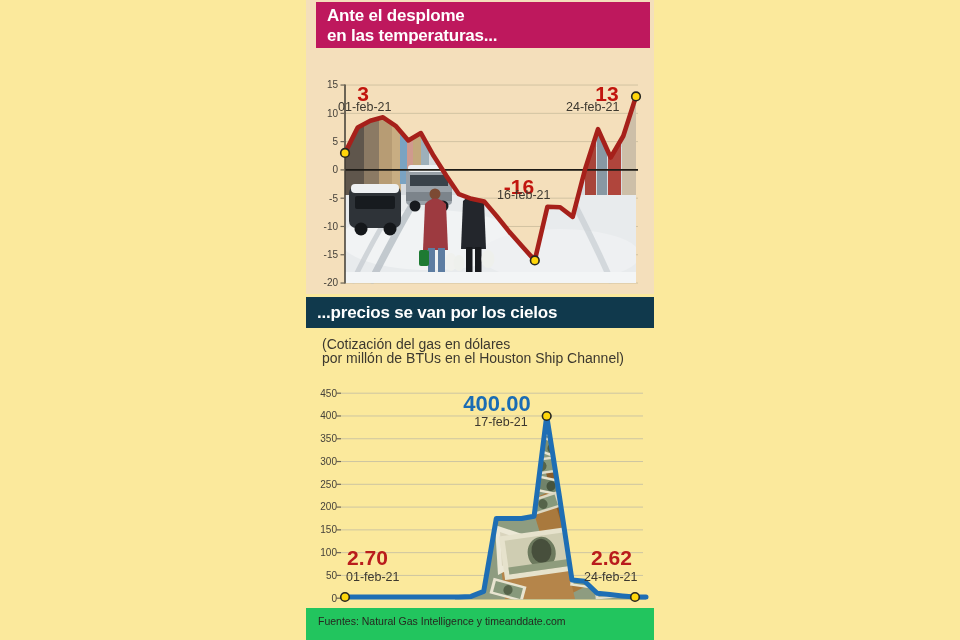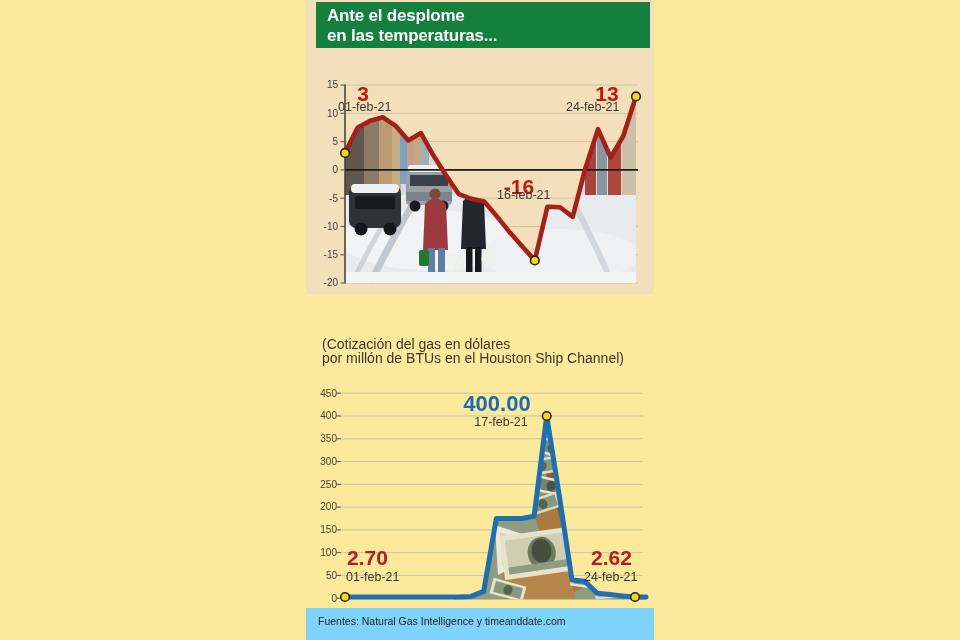--- a/index.html
+++ b/index.html
@@ -4,33 +4,33 @@
 <style>
   html,body{margin:0;padding:0;}
   #canvas{
     position:relative;width:960px;height:640px;overflow:hidden;
     background:#fbe99c;
     font-family:"Liberation Sans","DejaVu Sans",sans-serif;
   }
   .abs{position:absolute;}
   #cream-panel{left:306px;top:0;width:348px;height:294px;background:#f4dfbb;}
   #red-header{
-    left:316px;top:2px;width:334px;height:46px;background:#15803d;
+    left:316px;top:2px;width:334px;height:46px;background:#be185d;
     color:#ffffff;font-weight:bold;font-size:17px;line-height:20px;
     padding:4px 0 0 11px;box-sizing:border-box;letter-spacing:-0.2px;
   }
   #caption1{left:318px;top:52px;font-size:11.5px;color:#3c382f;}
   #navy-header{
     left:306px;top:297px;width:348px;height:31px;background:#10394c;
     color:#ffffff;font-weight:bold;font-size:17px;line-height:31px;
     padding-left:11px;box-sizing:border-box;letter-spacing:-0.2px;
   }
   #caption2{left:322px;top:338px;font-size:14px;line-height:13.5px;color:#3c382f;}
   #footer{
-    left:306px;top:608px;width:348px;height:32px;background:#7dd3fc;
+    left:306px;top:608px;width:348px;height:32px;background:#22c55e;
     font-size:10.5px;color:#272720;padding:7px 0 0 12px;box-sizing:border-box;
   }
   svg{position:absolute;left:0;top:0;}
   .big-red{font-size:21px;font-weight:bold;color:#c1150e;text-align:center;}
   .big-blue{font-size:21px;font-weight:bold;color:#b91c1c;text-align:center;}
   .peak-blue{font-size:22px;font-weight:bold;color:#1a6cb4;text-align:center;}
   .date-label{font-size:12.5px;color:#3c382f;}
   .tick-label{font-size:10px;fill:#45413a;font-family:"Liberation Sans","DejaVu Sans",sans-serif;}
 </style>
 </head>
@@ -251,20 +251,21 @@
     <div>en las temperaturas...</div>
   </div>
 
   <div class="abs big-red" style="left:345px;top:82px;width:36px;">3</div>
   <div class="abs date-label" style="left:338px;top:100px;">01-feb-21</div>
   <div class="abs big-red" style="left:589px;top:82px;width:36px;">13</div>
   <div class="abs date-label" style="left:566px;top:100px;">24-feb-21</div>
   <div class="abs big-red" style="left:499px;top:169px;width:40px;margin-top:6px;">-16</div>
   <div class="abs date-label" style="left:497px;top:188px;">16-feb-21</div>
 
+  <div id="navy-header" class="abs">...precios se van por los cielos</div>
   <div id="caption2" class="abs">
     <div>(Cotización del gas en dólares</div>
     <div>por millón de BTUs en el Houston Ship Channel)</div>
   </div>
 
   <div class="abs peak-blue" style="left:447px;top:391px;width:100px;text-align:center;">400.00</div>
   <div class="abs date-label" style="left:451px;top:415px;width:100px;text-align:center;">17-feb-21</div>
   <div class="abs big-blue" style="left:347px;top:546px;text-align:left;">2.70</div>
   <div class="abs date-label" style="left:346px;top:570px;">01-feb-21</div>
   <div class="abs big-blue" style="left:591px;top:546px;text-align:left;">2.62</div>

